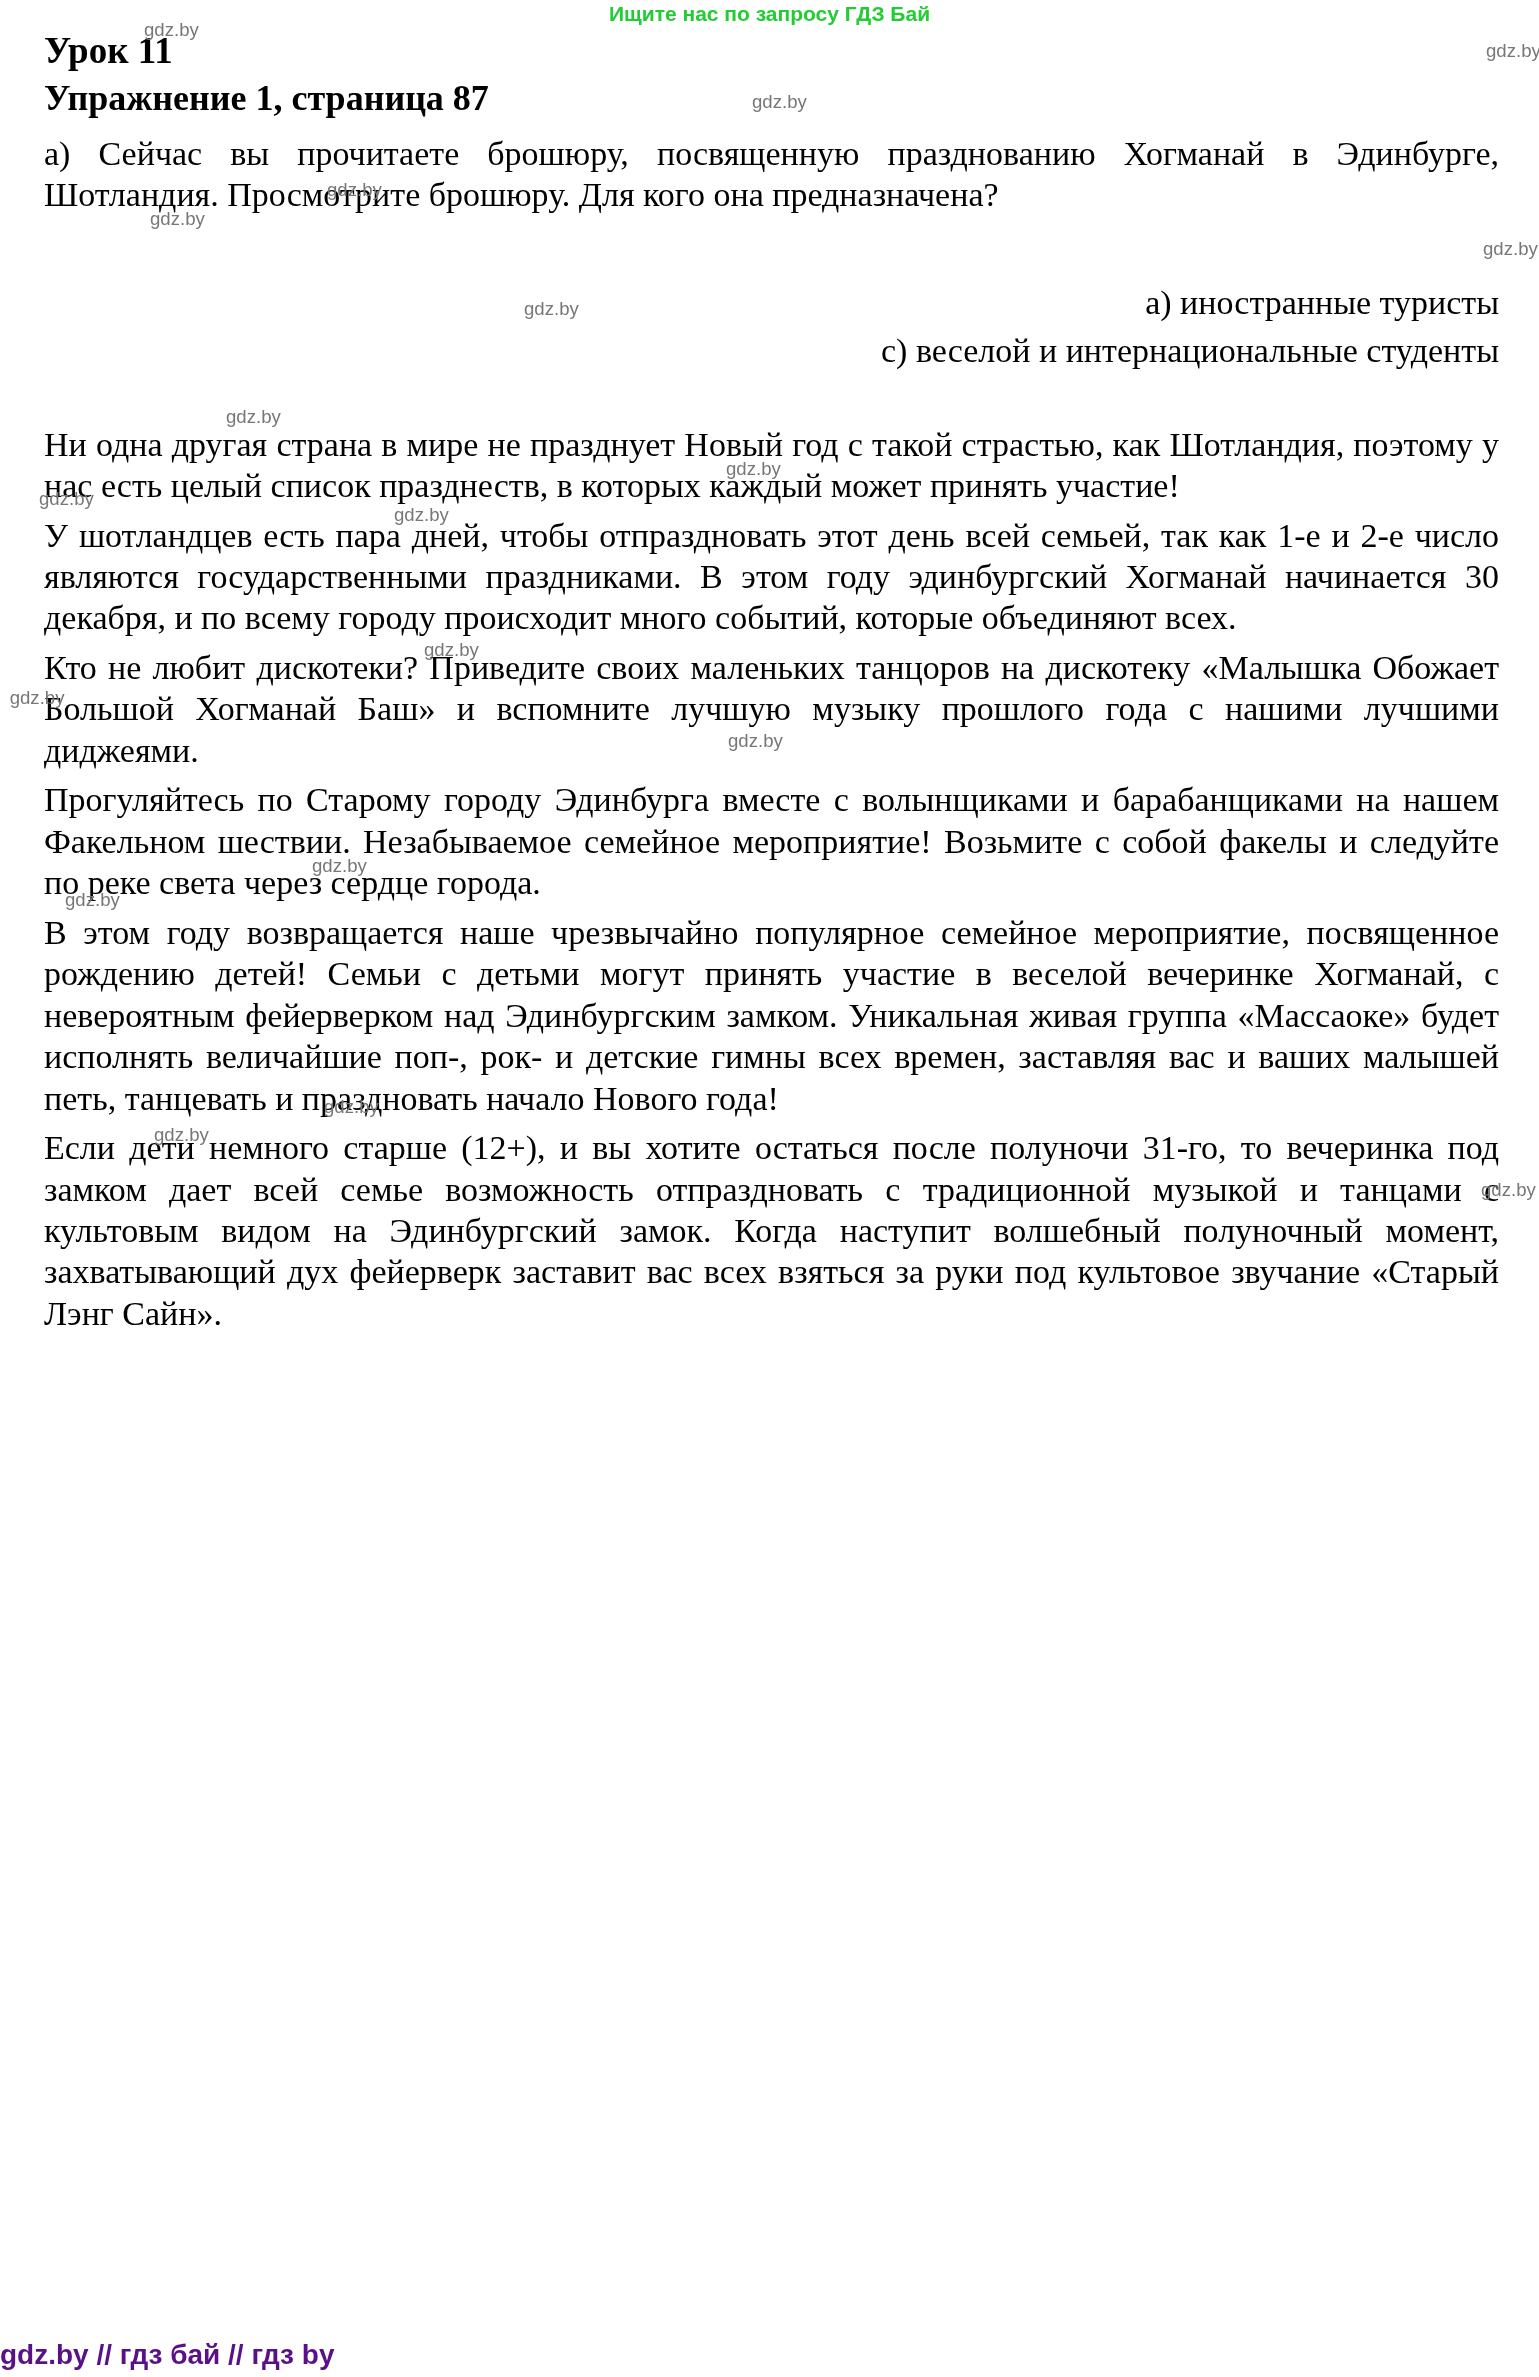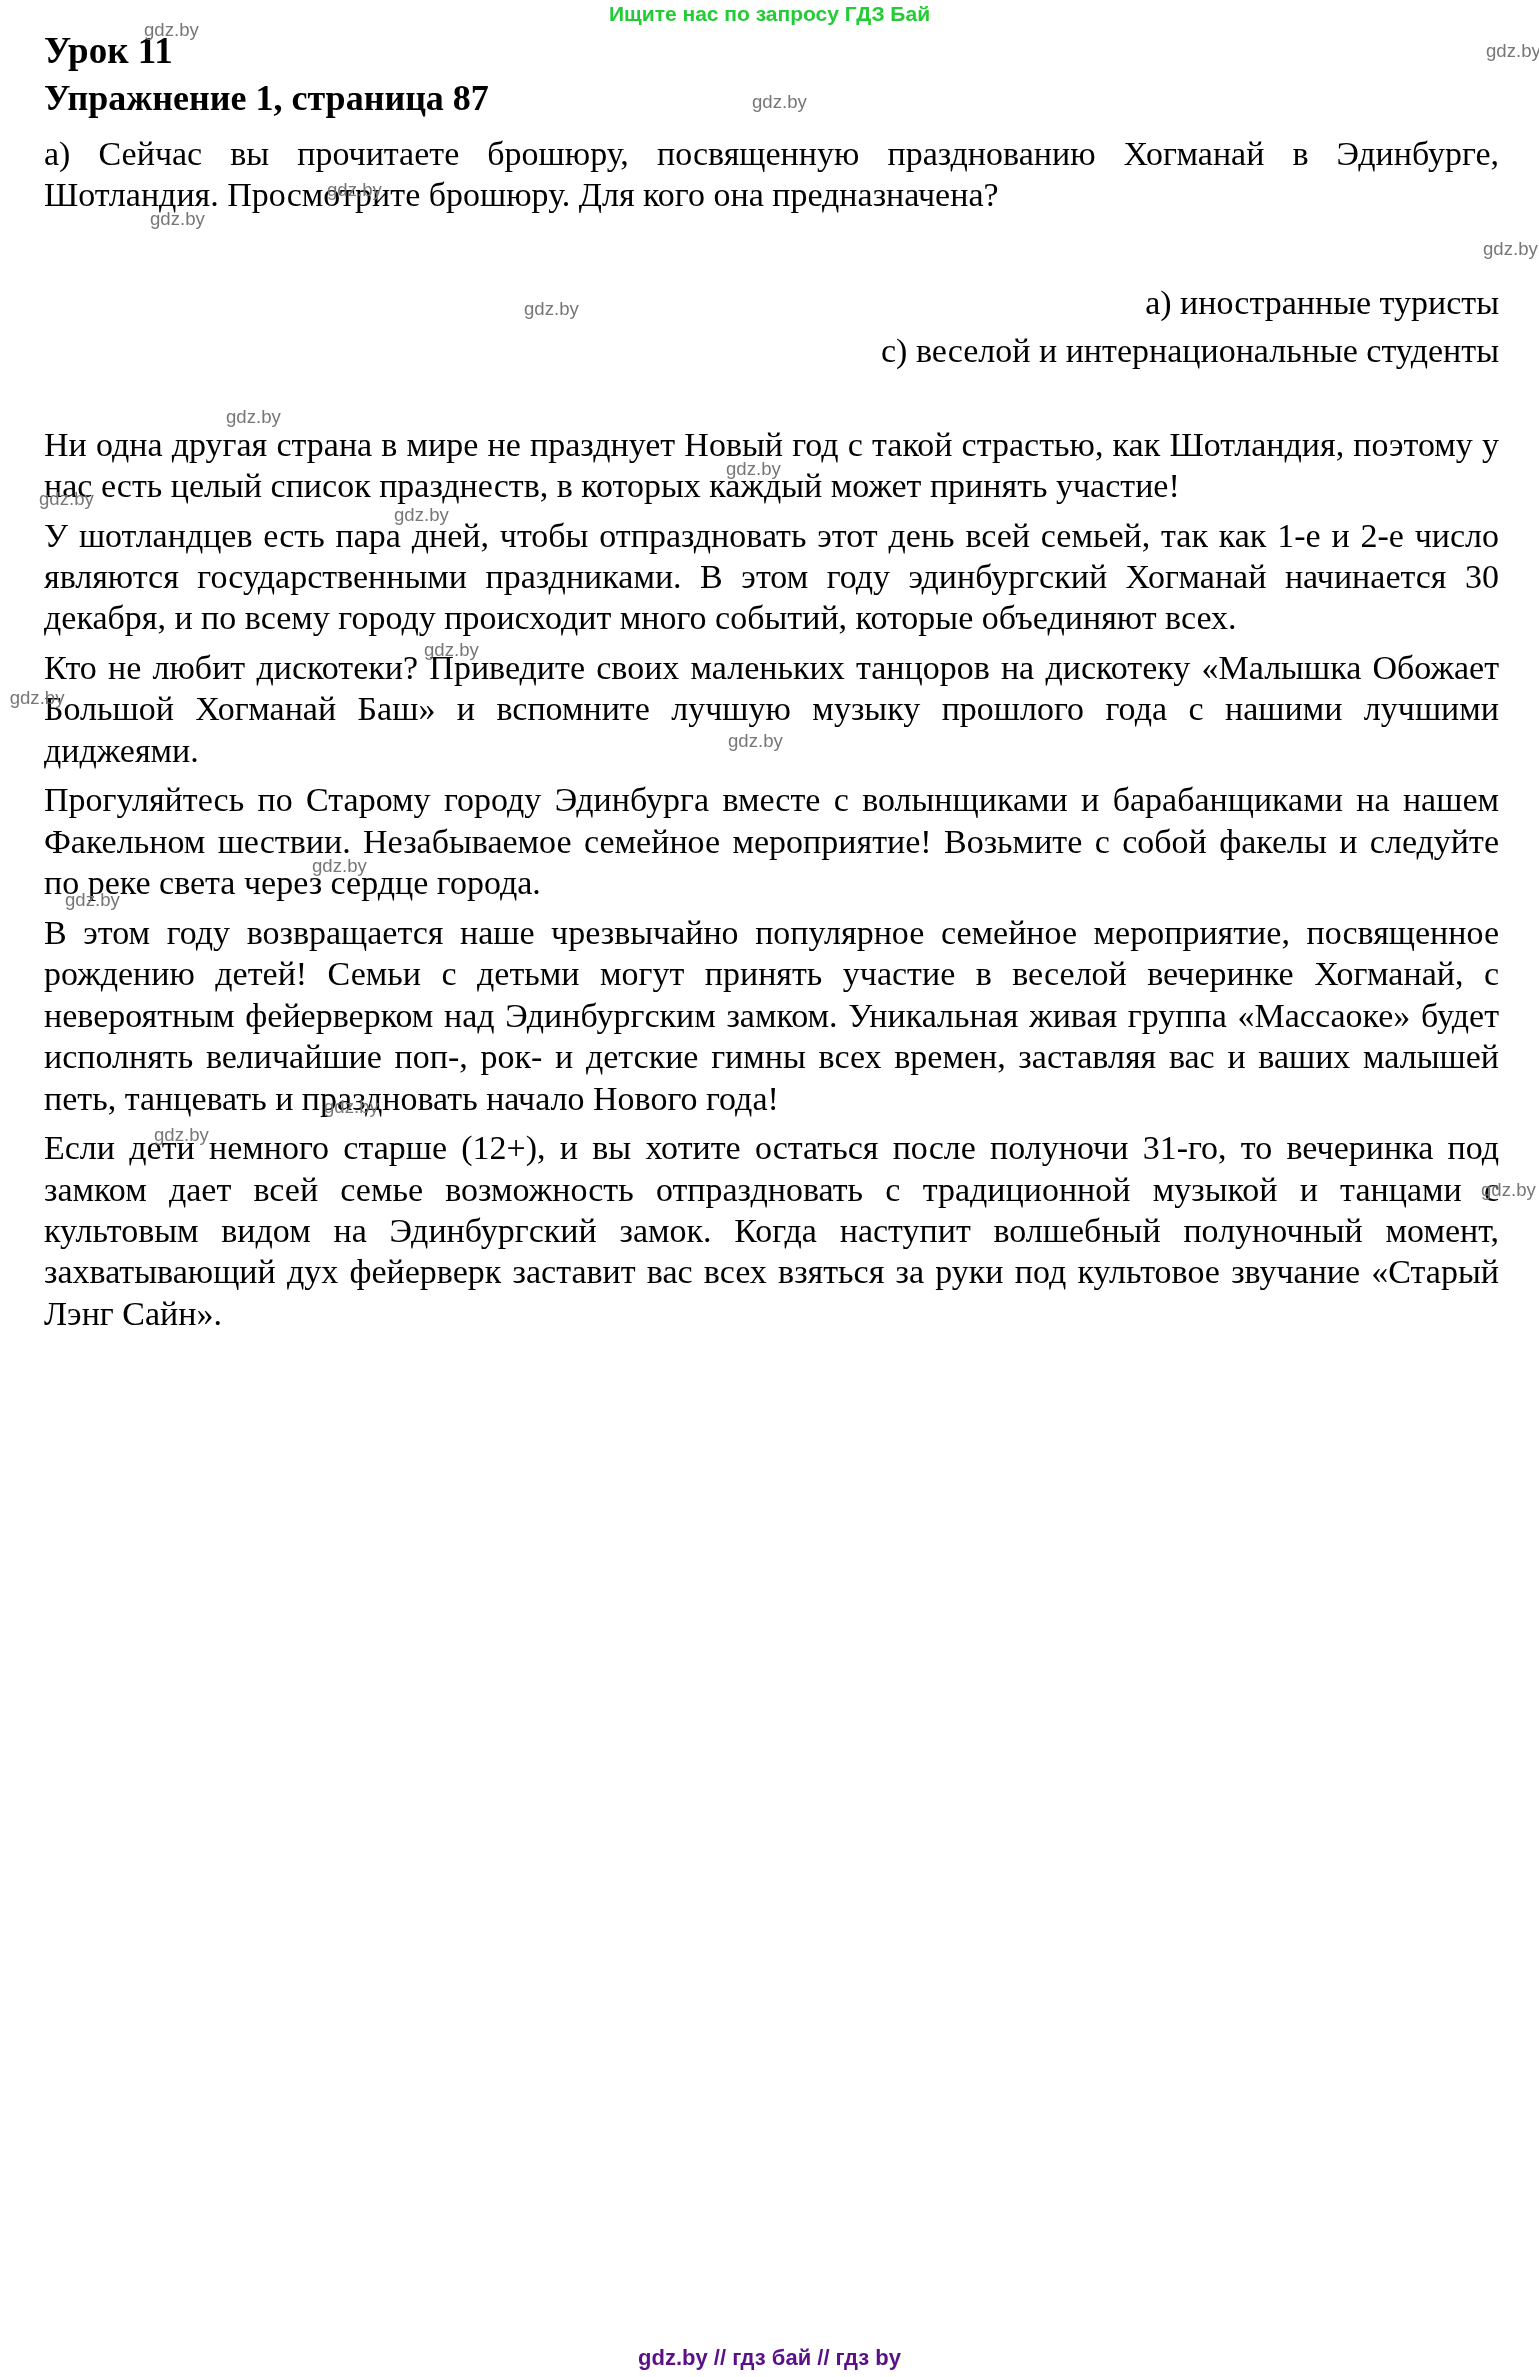--- a/index.html
+++ b/index.html
@@ -99,23 +99,23 @@
     pointer-events: none;
     user-select: none;
   }
 
   
   .footer {
     position: absolute;
     bottom: 6.5px;
     left: 0;
     width: 100%;
-    text-align: center;
+    text-align: left;
     font-family: "Liberation Sans", "DejaVu Sans", sans-serif;
-    font-size: 22px;
+    font-size: 28px;
     font-weight: 600;
     color: #5a1188;
     white-space: nowrap;
   }
 </style>
 </head>
 <body>
 
 <div id="page">
 

